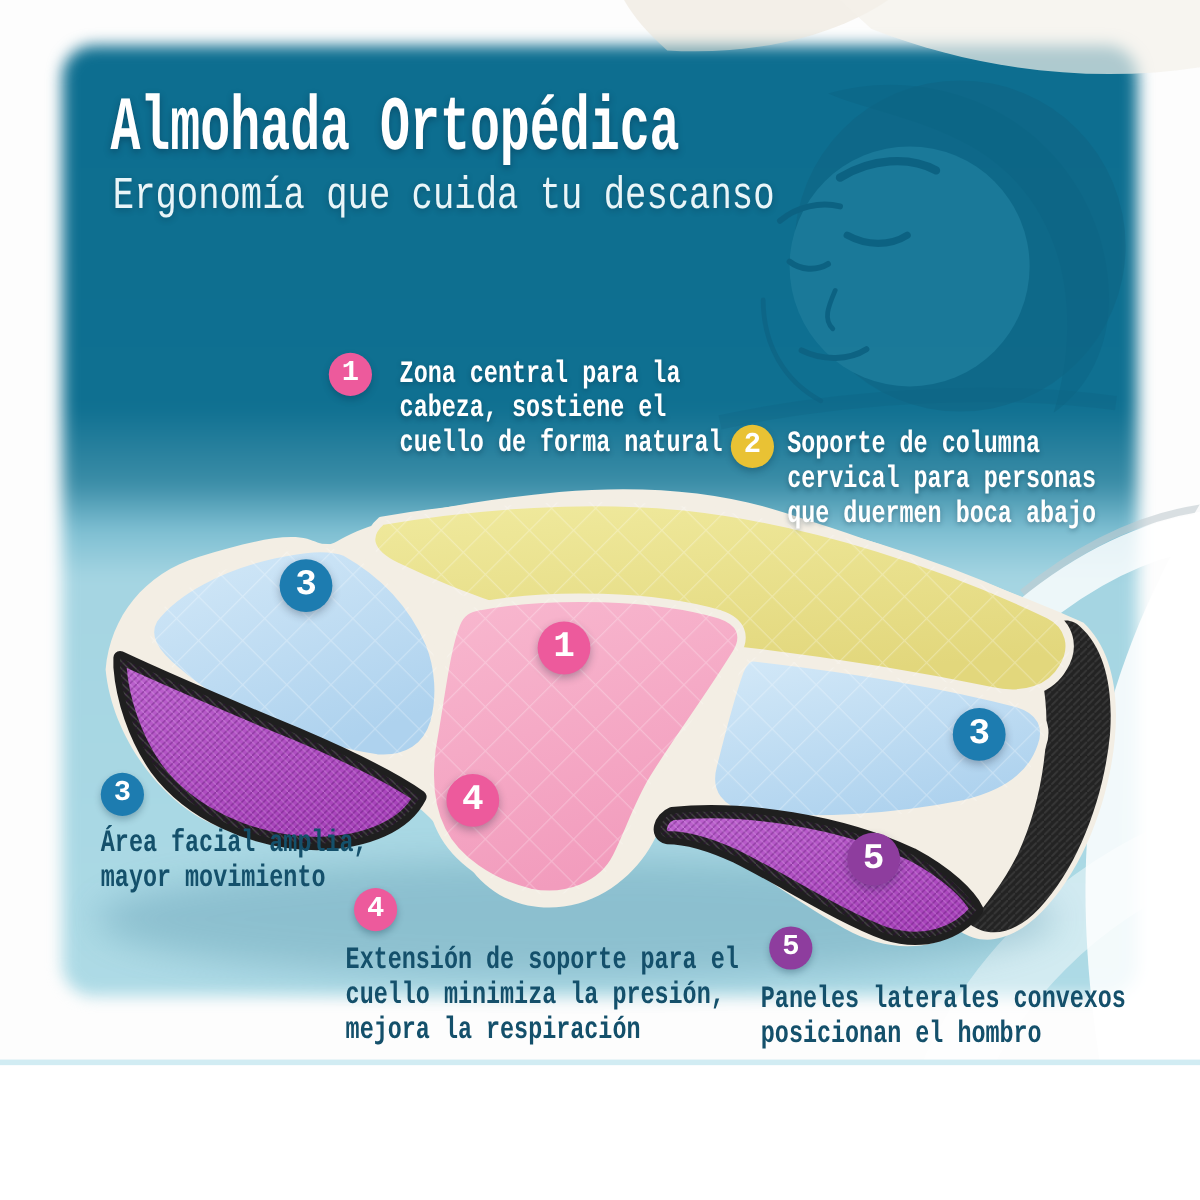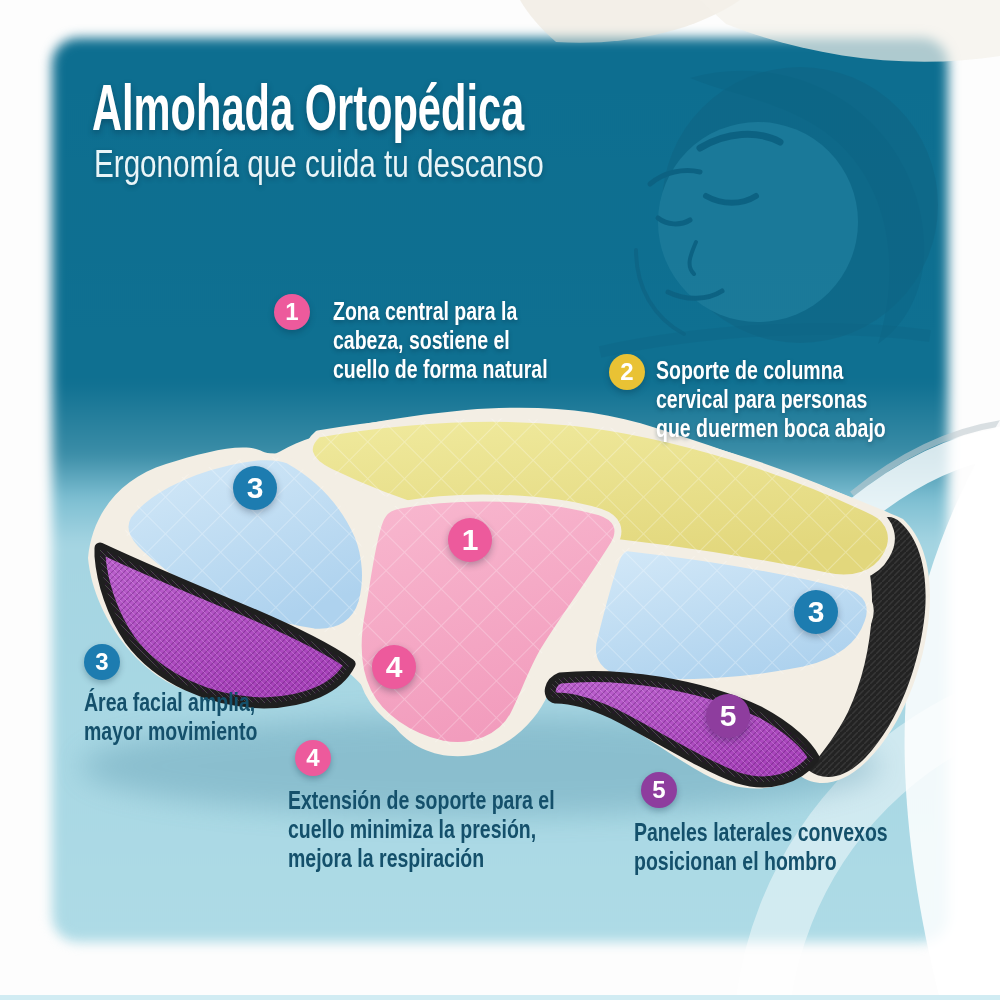--- a/index.html
+++ b/index.html
@@ -1,19 +1,19 @@
 <!DOCTYPE html>
 <html><head>
 <meta charset="utf-8">
 <style>
   html,body{margin:0;padding:0;}
   .stage{
-    position:relative; width:1000px; height:1000px; overflow:hidden;
+    position:relative; width:1000px; height:888px; overflow:hidden;
     background:#fdfdfd;
-    font-family:Liberation Sans, sans-serif;
+    font-family:Liberation Mono, monospace;
   }
   
   .panel{
     position:absolute; left:52px; top:38px; right:52px; bottom:58px;
     border-radius:26px;
     filter:blur(6px);
     background:linear-gradient(180deg,
       #0d6e90 0%, #0f7091 38%, #3b8da7 46%, #7ebfd2 51%,
       #a5d5e2 56%, #a9d8e4 82%, #aedbe6 100%);
     z-index:1;

